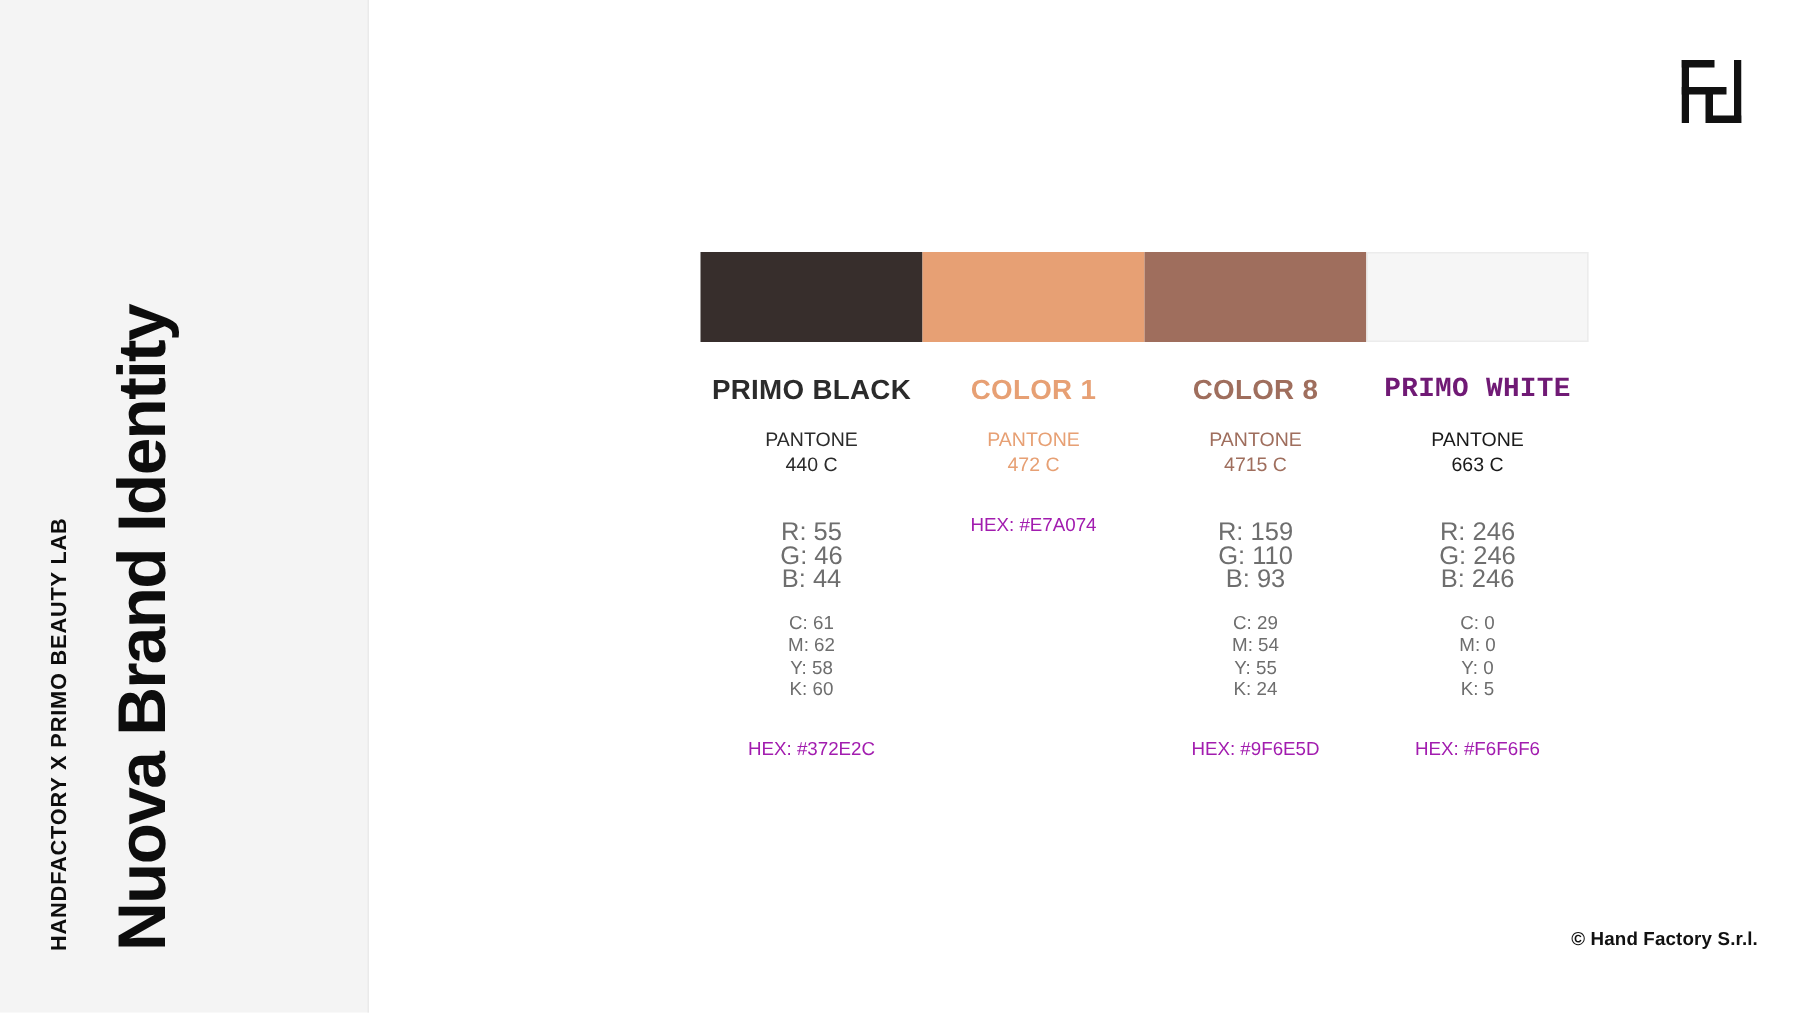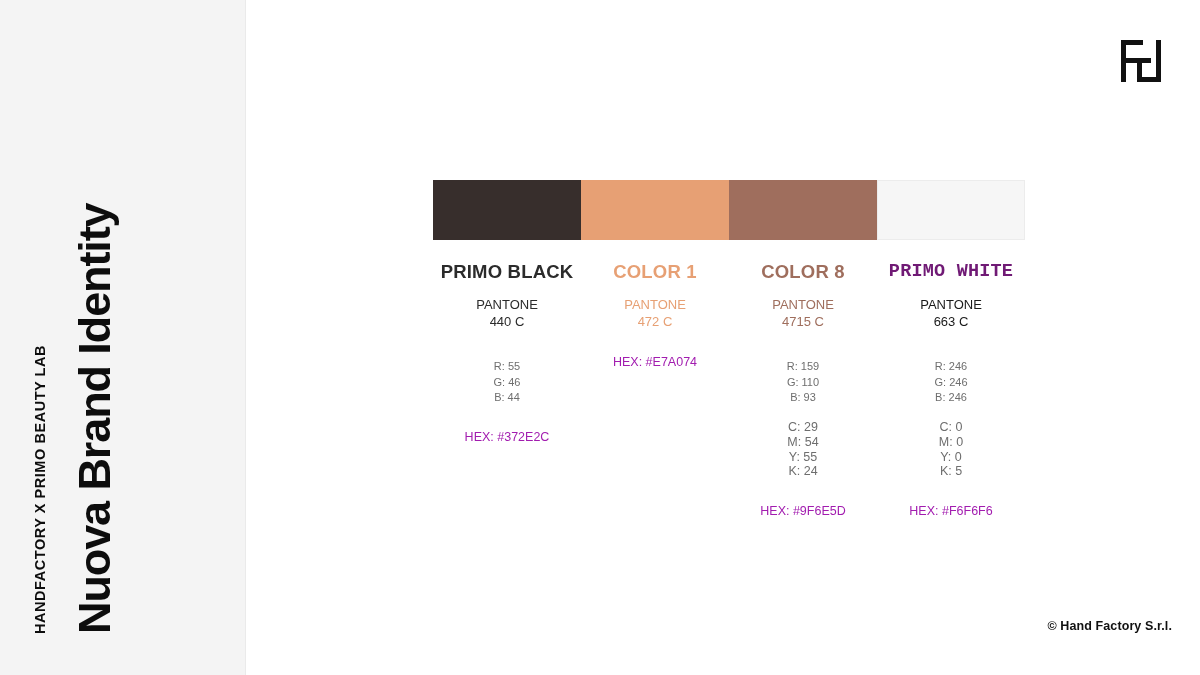--- a/index.html
+++ b/index.html
@@ -65,24 +65,24 @@
     top: 40px;
     width: 40px;
     height: 42px;
   }
   .logo svg { display: block; }
 
   
   .palette {
     position: absolute;
     left: 399px;
-    top: 180px;
+    top: 168px;
     width: 660px;
     display: flex;
-    justify-content: center;
+    justify-content: flex-end;
   }
   .swatch-col {
     width: 148px;
     text-align: center;
   }
   .swatch-chip {
     width: 148px;
     height: 60px;
     box-sizing: border-box;
   }
@@ -96,21 +96,21 @@
   .pantone-block {
     margin-top: 14px;
     font-size: 13px;
     line-height: 17px;
   }
   .pantone-label { display: block; }
   .pantone-code  { display: block; }
 
   .rgb-block {
     margin-top: 29px;
-    font-size: 11px;
+    font-size: 17px;
     line-height: 15.2px;
     color: #6E6E6E;
   }
   .cmyk-block {
     margin-top: 15px;
     font-size: 12.5px;
     line-height: 14.8px;
     color: #6E6E6E;
   }
   .hex-line {
@@ -164,20 +164,26 @@
     <div class="swatch-name" style="color: rgb(43, 43, 43);">PRIMO BLACK</div>
     <div class="pantone-block" style="color: rgb(43, 43, 43);">
       <span class="pantone-label">PANTONE</span>
       <span class="pantone-code">440 C</span>
     </div>
     <div class="rgb-block">
       <div>R: 55</div>
       <div>G: 46</div>
       <div>B: 44</div>
     </div>
+    <div class="cmyk-block">
+      <div>C: 61</div>
+      <div>M: 62</div>
+      <div>Y: 58</div>
+      <div>K: 60</div>
+    </div>
     <div class="hex-line">HEX: #372E2C</div>
   </div>
 
   <div class="swatch-col">
     <div class="swatch-chip" style="background: rgb(231, 160, 116);"></div>
     <div class="swatch-name" style="color: rgb(231, 160, 116);">COLOR 1</div>
     <div class="pantone-block" style="color: rgb(231, 160, 116);">
       <span class="pantone-label">PANTONE</span>
       <span class="pantone-code">472 C</span>
     </div>

